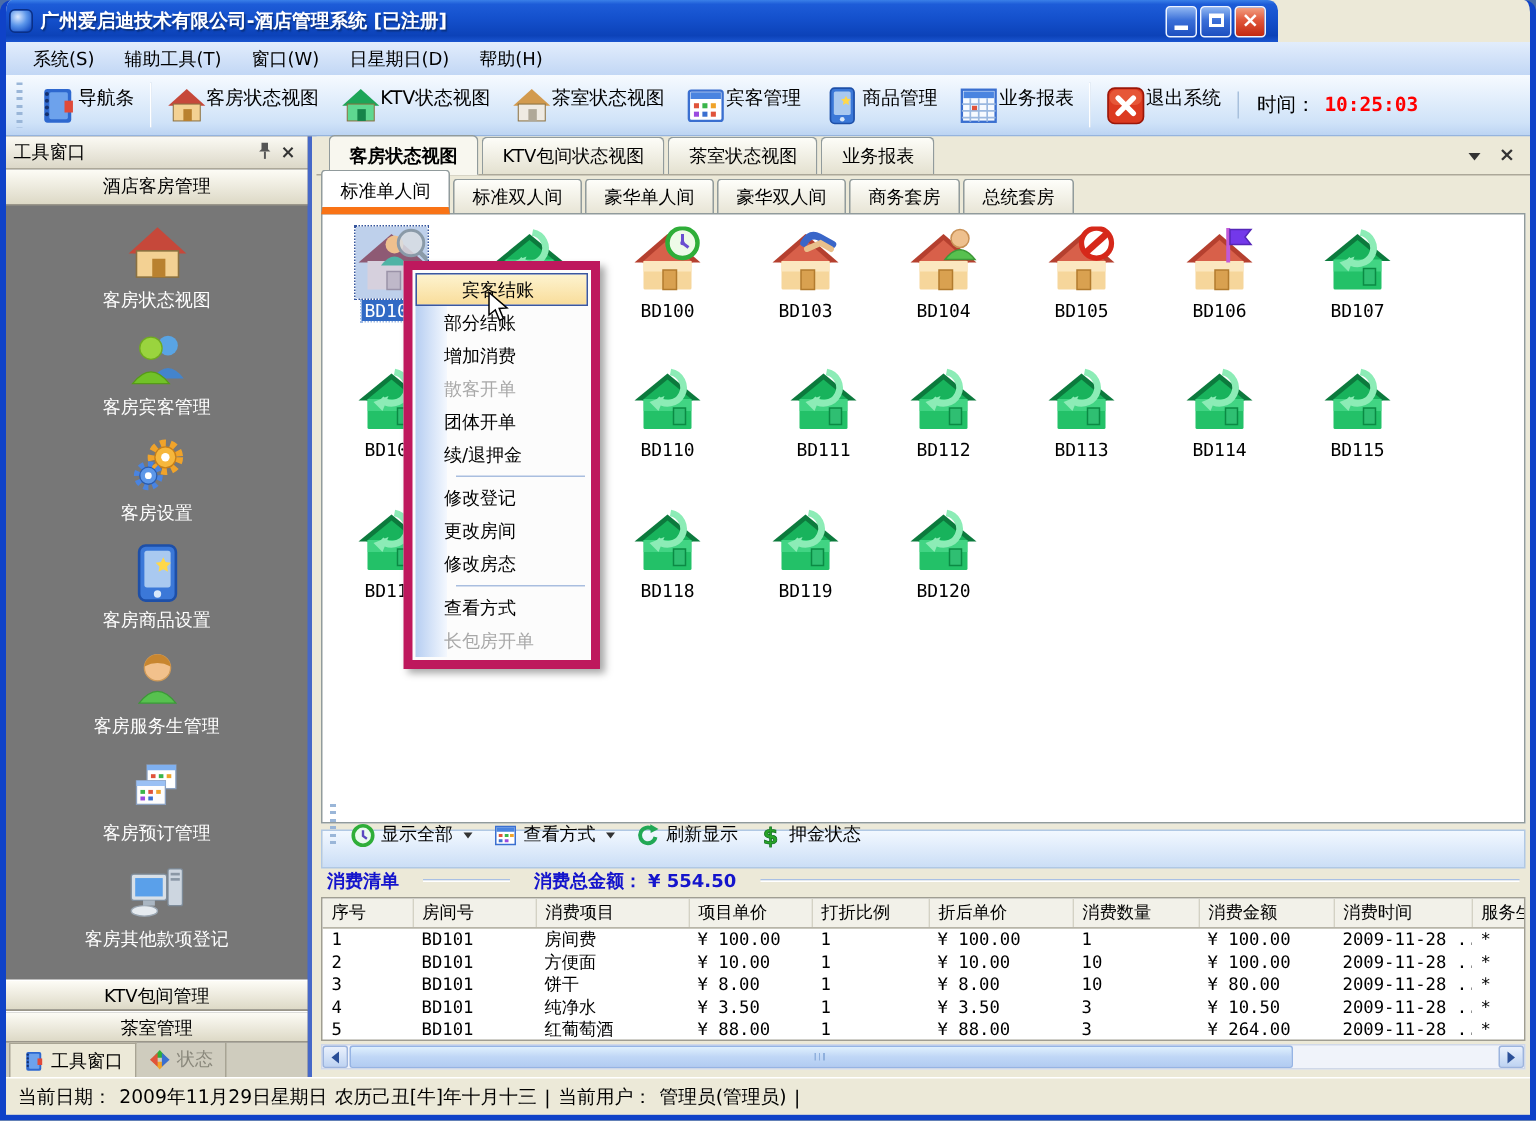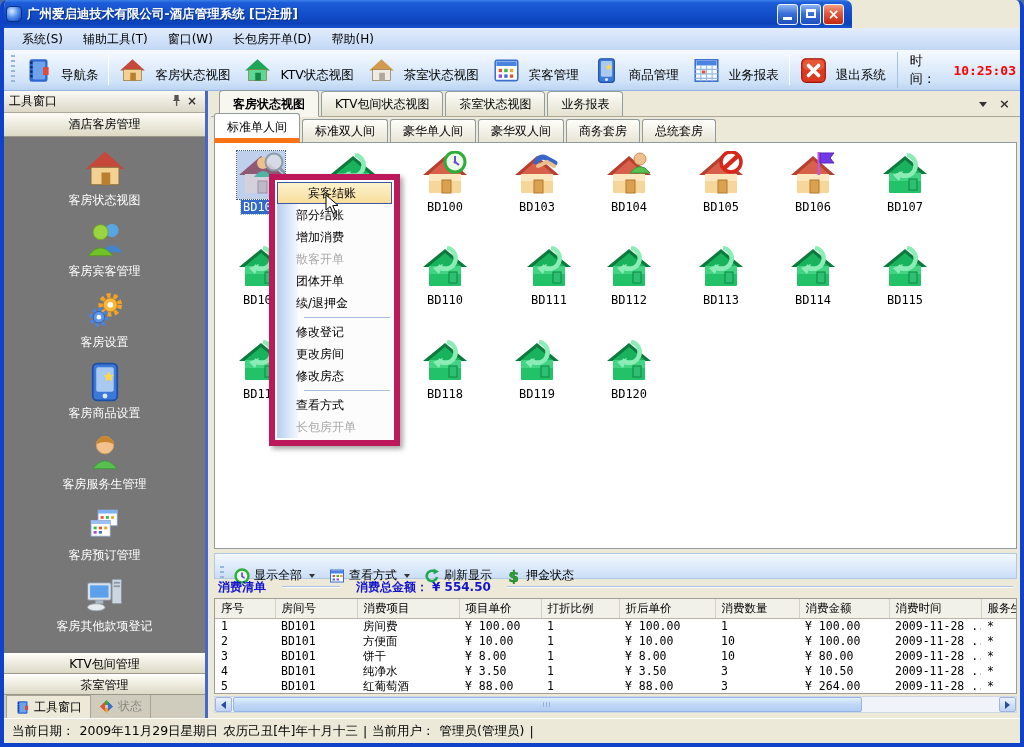--- a/index.html
+++ b/index.html
@@ -31,21 +31,21 @@
     background:linear-gradient(180deg,#e2edfc,#c2d7f5);display:flex;align-items:center;padding-left:8px;}
   .menu-item{padding:2px 10px;cursor:default;}
 
   
   .toolbar{position:absolute;left:0;top:50px;right:0;height:41px;
     background:linear-gradient(180deg,#f6faff,#cfe2f8 80%,#bcd4f2);
     border-bottom:1px solid #96b4dd;display:flex;align-items:center;padding:0 4px;}
   .grip{width:4px;height:30px;margin:0 3px;
     background:repeating-linear-gradient(180deg,#9ab6d8 0 2px,transparent 2px 5px);}
   #tb-buttons{display:contents;}
-  .tb-btn{display:flex;align-items:flex-end;gap:9px;padding:3px 7px;border-radius:3px;font-size:12.5px;white-space:nowrap;}
+  .tb-btn{display:flex;align-items:flex-start;gap:0;padding:3px 7px;border-radius:3px;font-size:12.5px;white-space:nowrap;}
   .tb-btn .ico{width:27px;height:27px;display:inline-block;}
   .tb-sep{width:1px;height:30px;background:#a8c0dc;border-right:1px solid #fff;margin:0 3px;}
   .tb-time{display:flex;align-items:center;border-left:1px solid #a8c0dc;padding-left:12px;margin-left:4px;font-size:13px;}
   .time-val{color:#f00;font-weight:bold;margin-left:6px;font-family:"DejaVu Sans Mono",monospace;}
 
   
   .sidebar{position:absolute;left:0;top:91px;bottom:25px;width:204px;background:#777;
     border-right:3px solid #4668c8;display:flex;flex-direction:column;}
   .sb-title{height:22px;background:linear-gradient(180deg,#fbfaf4,#dcd8c8);border-bottom:1px solid #aca899;
     display:flex;align-items:center;padding:0 5px;color:#000;}
@@ -97,21 +97,21 @@
   .ctx-item{position:relative;height:22px;line-height:22px;padding-left:19px;white-space:nowrap;}
   .ctx-item.disabled{color:#a8a8a8;}
   .ctx-item.highlight{background:linear-gradient(180deg,#fdf3cf,#f9dd9b);border:1px solid #3a57a0;
     line-height:20px;height:22px;padding-left:30px;}
   .ctx-sep{border-top:1px solid #a9bedf;margin:3px 2px 3px 27px;}
   .cursor{position:absolute;left:50px;top:14px;z-index:12;}
 
   
   .view-toolbar{position:absolute;top:462px;left:3px;right:3px;height:22px;
     background:linear-gradient(180deg,#f2f8ff,#cbdef6);border:1px solid #b0c8e4;
-    display:flex;align-items:flex-start;padding:12px 2px;}
+    display:flex;align-items:flex-end;padding:12px 2px;}
   .vt-btn{display:flex;align-items:center;gap:4px;padding:1px 7px;white-space:nowrap;}
   .vt-btn .ico{width:16px;height:16px;}
   .vt-dd{width:0;height:0;border-left:3.5px solid transparent;border-right:3.5px solid transparent;border-top:4px solid #333;margin-left:3px;}
 
   
   .group-area{position:absolute;top:487px;left:1px;right:1px;bottom:0;}
   .group-label{height:18px;display:flex;align-items:center;padding:0 6px;gap:16px;}
   .g-title,.g-total{color:#1414cc;font-weight:bold;white-space:nowrap;}
   .g-total .val{font-weight:bold;margin-left:4px;}
   .g-line{height:2px;border-top:1px solid #a9c0e4;border-bottom:1px solid #fff;}
@@ -160,21 +160,21 @@
       <div class="wbtn close">
           <span class="glyph-x">×</span>
         </div>
     </div>
   </div>
 
   <div class="menubar" id="menubar">
       <span class="menu-item">系统(S)</span>
       <span class="menu-item">辅助工具(T)</span>
       <span class="menu-item">窗口(W)</span>
-      <span class="menu-item">长包房开单(D)</span>
+      <span class="menu-item">日星期日(D)</span>
       <span class="menu-item">帮助(H)</span>
     </div>
 
   <div class="toolbar">
     <span class="grip"></span>
     <span id="tb-buttons"><span class="tb-btn">
           <span class="ico"><svg viewBox="0 0 24 24" width="100%" height="100%">
               <rect x="4" y="2" width="16" height="20" rx="2" fill="#2e68cf"></rect>
               <rect x="7" y="4" width="11" height="16" rx="1" fill="#6da2ec"></rect>
               <rect x="16" y="9" width="5" height="7" fill="#e04a3a"></rect>

